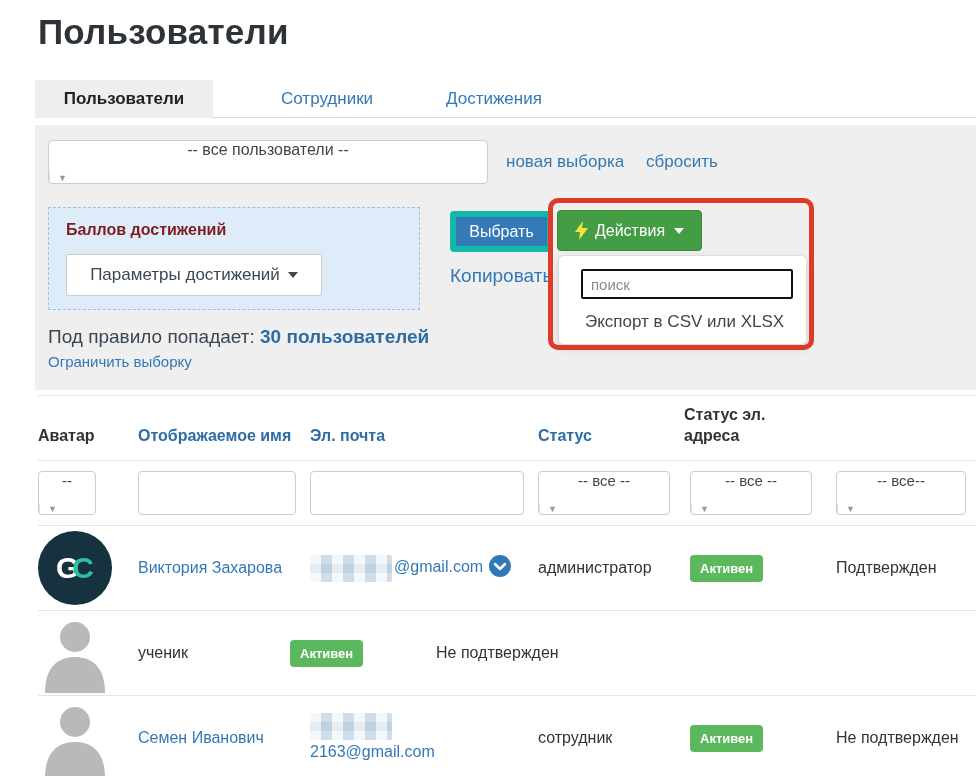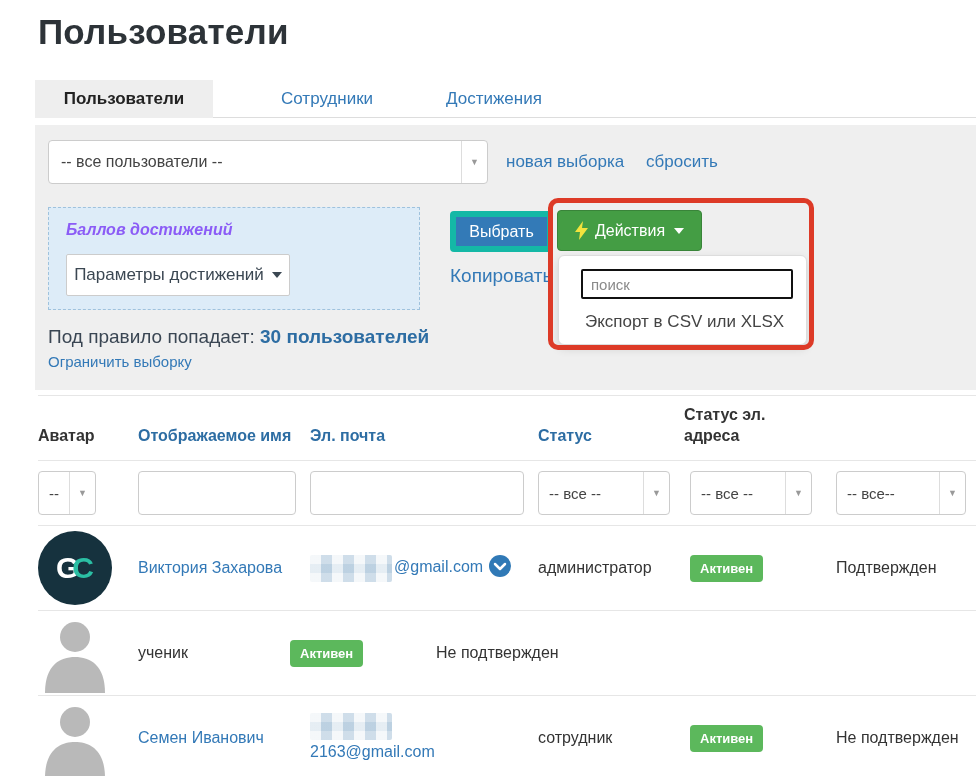--- a/index.html
+++ b/index.html
@@ -13,32 +13,32 @@
   .tabs { position:absolute; left:35px; top:80px; right:0; height:38px; }
   .tabs .rule { position:absolute; left:0; right:0; bottom:0; height:1px; background:#ddd; }
   .tab { position:absolute; top:0; height:38px; display:flex; align-items:center; font-size:17px; cursor:pointer; }
   .tab.active { left:0; width:178px; background:#eee; color:#222; font-weight:bold; justify-content:center; }
   .tab.t1 { left:220px; padding:0 26px; color:#3379b7; }
   .tab.t2 { left:385px; padding:0 26px; color:#3379b7; }
 
   
   .panel { position:absolute; left:35px; top:125px; width:941px; height:265px; background:#efefef; }
 
-  .sel { background:#fff; border:1px solid #ccc; border-radius:4px; display:flex; align-items:center; overflow:hidden; cursor:pointer; }
+  .sel { background:#fff; border:1px solid #ccc; border-radius:4px; display:flex; align-items:center; overflow:hidden; cursor:pointer;flex-direction:column; }
   .sel .sel-label { flex:1; padding:0 12px; font-size:16px; color:#444; white-space:nowrap; overflow:hidden; }
   .sel .sel-arrow { width:26px; align-self:stretch; border-left:1px solid #ddd; display:flex; align-items:center; justify-content:center; color:#999; font-size:9px; }
 
   .seg-select { position:absolute; left:13px; top:15px; width:440px; height:44px; }
   .link { color:#3379b7; text-decoration:none; cursor:pointer; }
   .lnk-new { position:absolute; left:471px; top:27px; font-size:17px; }
   .lnk-reset { position:absolute; left:611px; top:27px; font-size:17px; }
 
   .dash-box { position:absolute; left:13px; top:82px; width:372px; height:103px; background:#ddecf8; border:1px dashed #9fc2dd; }
-  .dash-title { position:absolute; left:17px; top:13px; font-size:16px; font-weight:bold; color:#8b5cf6;font-style:italic; }
-  .params-btn { position:absolute; left:17px; top:46px; width:224px; height:42px; background:#fff; border:1px solid #ccc; border-radius:2px;
+  .dash-title { position:absolute; left:17px; top:13px; font-size:16px; font-weight:bold; color:#7f1d1d; }
+  .params-btn { position:absolute; left:17px; top:46px; width:256px; height:42px; background:#fff; border:1px solid #ccc; border-radius:2px;
     font-size:17px; color:#3b4752; display:flex; align-items:center; justify-content:center; gap:8px; cursor:pointer; }
   .params-btn .caret { width:0; height:0; border-left:5px solid transparent; border-right:5px solid transparent; border-top:6px solid #3b4752; }
 
   .btn-select { position:absolute; left:415px; top:86px; width:103px; height:41px; background:#337ab7; color:#fff; border:6px solid #14b8a6;
     border-radius:4px; font-size:16px; display:flex; align-items:center; justify-content:center; cursor:pointer; }
   .btn-actions { position:absolute; left:522px; top:85px; width:145px; height:41px; background:#449d44; color:#fff; border:1px solid #398439;
     border-radius:4px; font-size:16px; display:flex; align-items:center; justify-content:center; gap:7px; cursor:pointer; z-index:3; }
   .btn-actions .caret { width:0; height:0; border-left:5px solid transparent; border-right:5px solid transparent; border-top:6px solid #fff; margin-left:2px; }
 
   .copy-link { position:absolute; left:415px; top:140px; font-size:19px; white-space:nowrap; z-index:1; }

